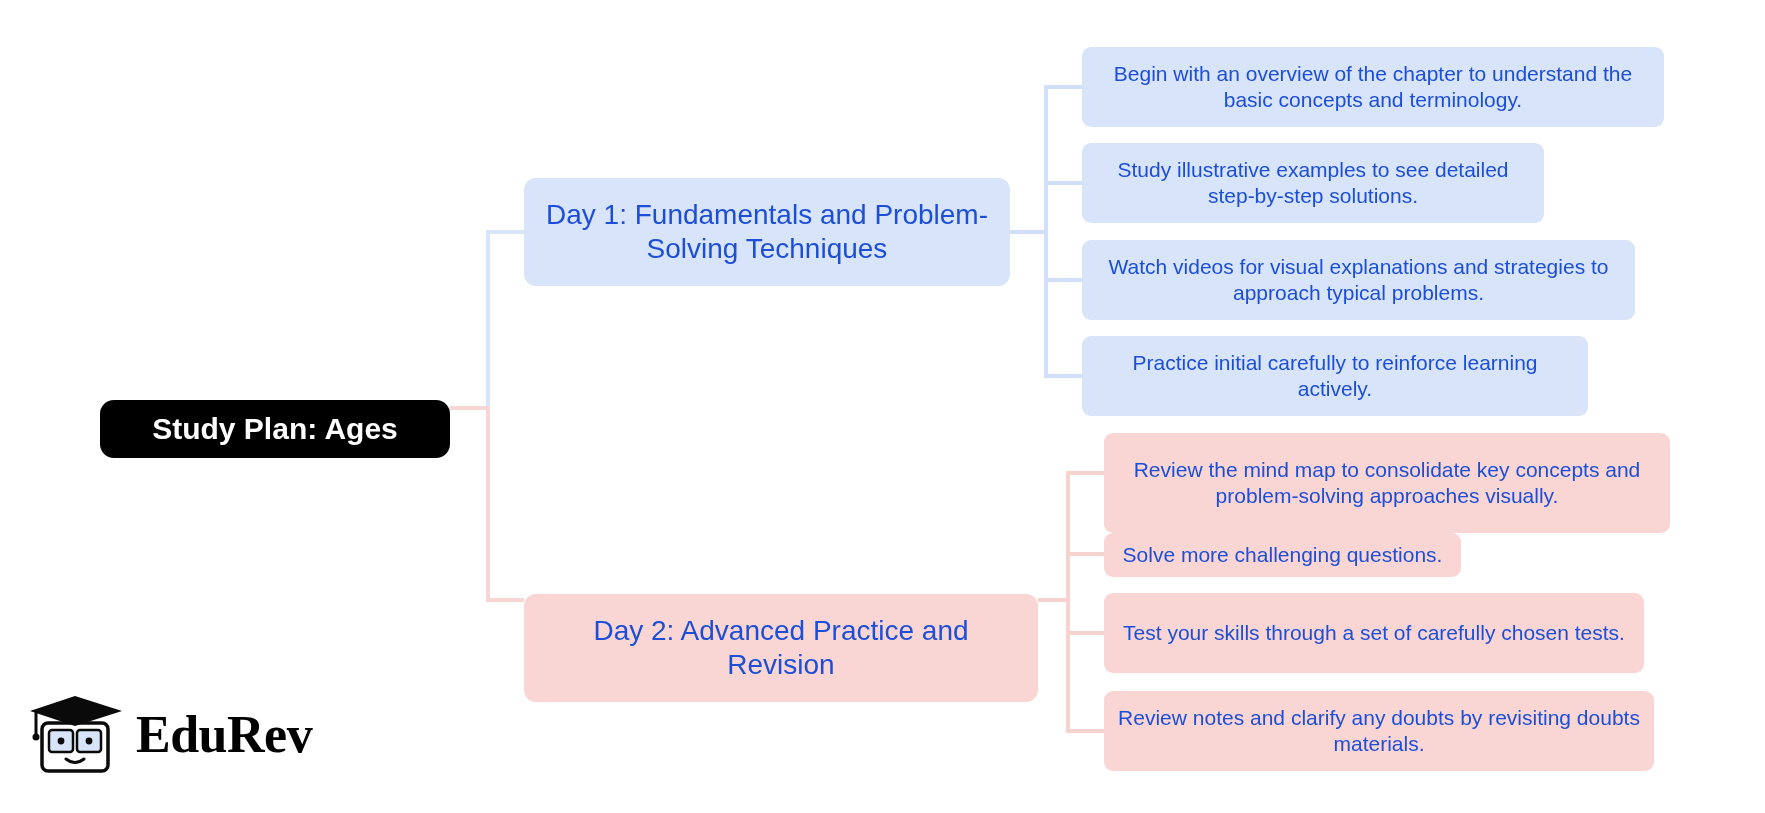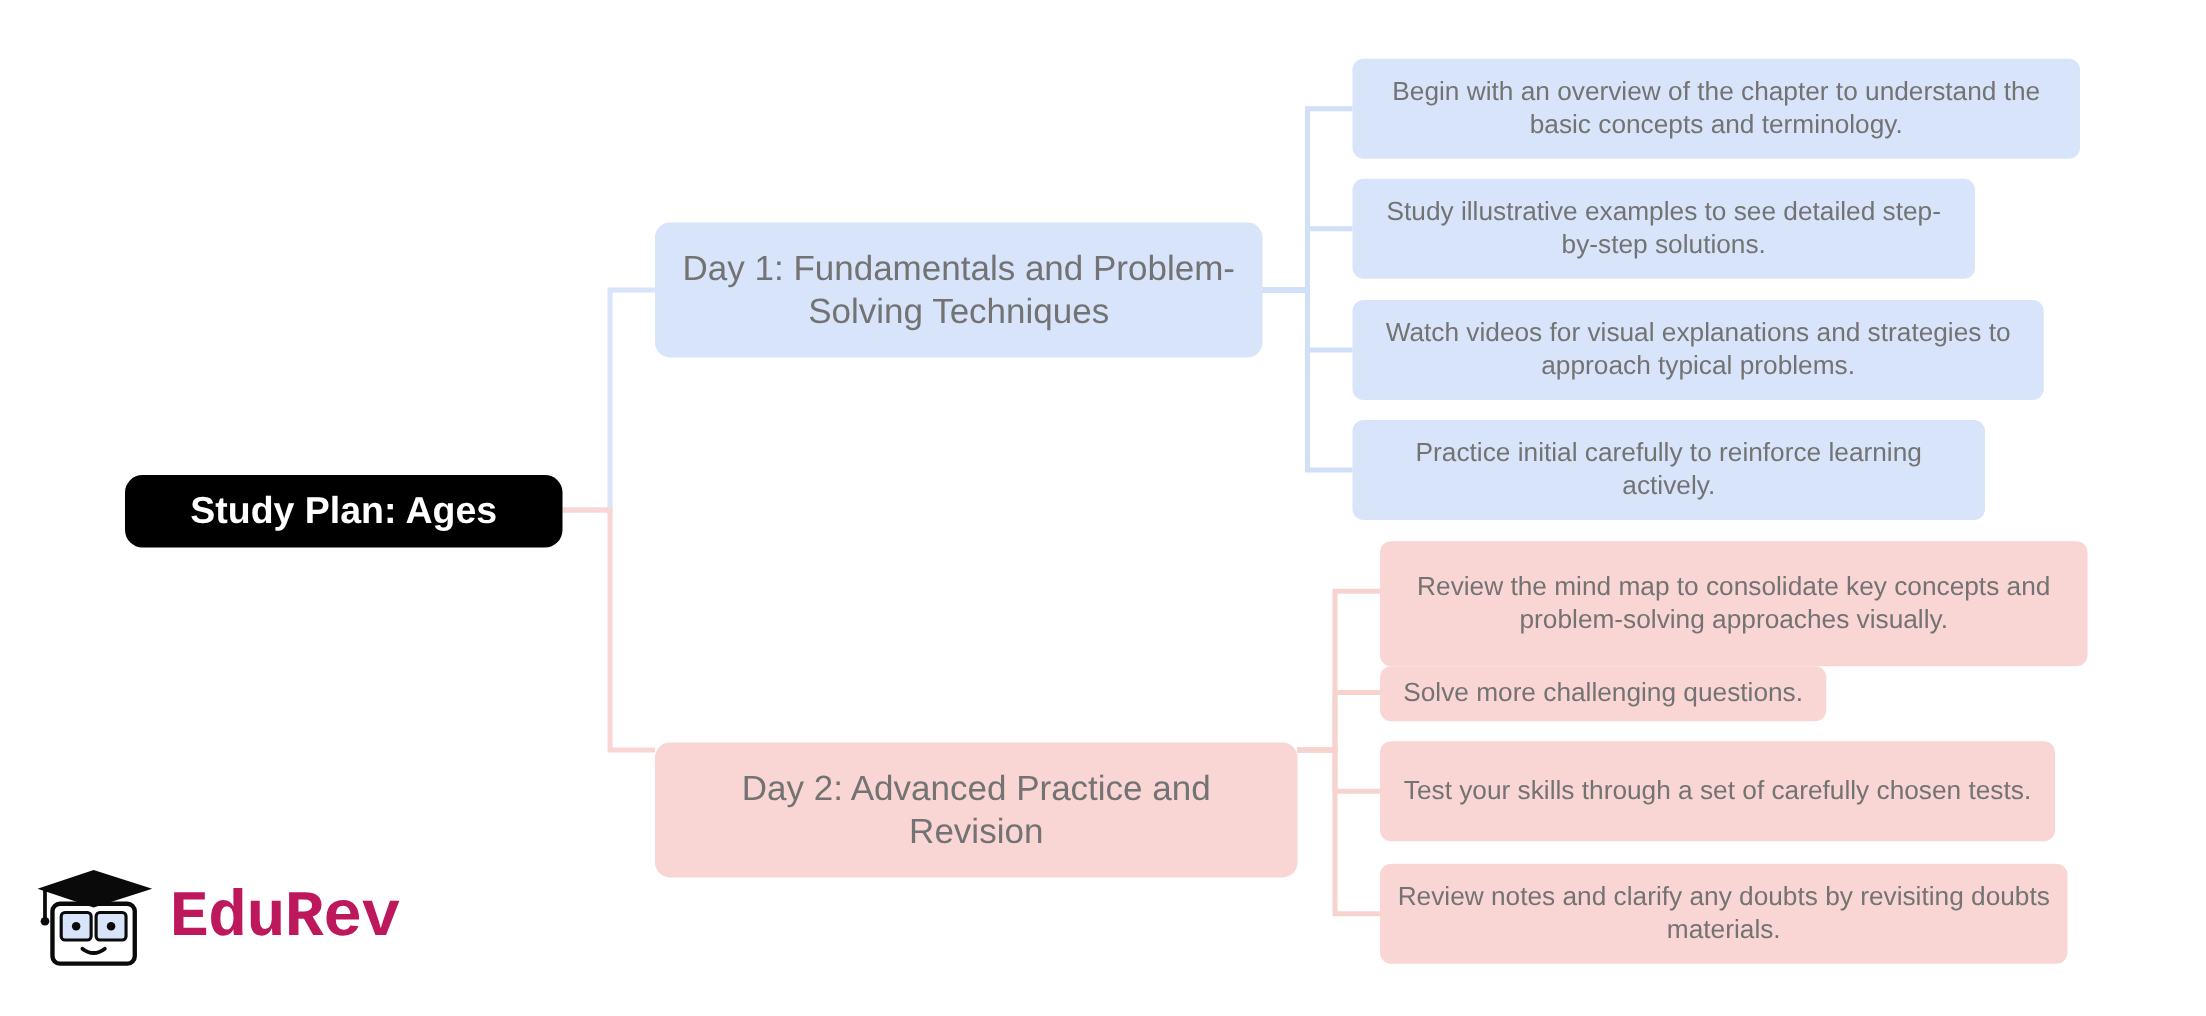--- a/index.html
+++ b/index.html
@@ -31,29 +31,30 @@
   }
   .node {
     position: absolute;
     box-sizing: border-box;
     display: flex;
     align-items: center;
     justify-content: center;
     text-align: center;
     border-radius: 10px;
     line-height: 1.22;
-    color: #737373;
+    color: #1d4ed8;
   }
   .root-node {
     background: #000000;
     color: #ffffff;
     font-size: 30px;
     font-weight: bold;
     border-radius: 14px;
     padding: 0 18px;
+    margin-top: 20px;
   }
   .branch-node {
     font-size: 28px;
     padding: 6px 16px;
     border-radius: 12px;
   }
   .branch-blue {
     background: #d7e4fa;
   }
   .branch-pink {
@@ -77,23 +78,23 @@
     top: 688px;
     width: 290px;
     height: 92px;
     display: flex;
     align-items: center;
     gap: 10px;
   }
   #logo .logo-text {
     font-size: 52px;
     font-weight: bold;
-    color: #be185d;
+    color: #000000;
     letter-spacing: -0.5px;
-    font-family: Liberation Mono, monospace;
+    font-family: Liberation Serif, serif;
   }
 </style>
 </head>
 <body>
 
 <div id="canvas">
 
   <svg class="connectors" viewBox="0 0 1765 813">
 
     <path d="M 450 408 L 488 408 L 488 232 L 524 232" fill="none" stroke="#d7e4fa" stroke-width="4"></path>
@@ -115,21 +116,21 @@
     <span>Study Plan: Ages</span>
   </div>
 
   <div class="node branch-node branch-blue" style="left:524px; top:178px; width:486px; height:108px;">
     <span>Day 1: Fundamentals and Problem-Solving Techniques</span>
   </div>
 
   <div class="node leaf-node leaf-blue" style="left:1082px; top:47px; width:582px; height:80px;">
     <span>Begin with an overview of the chapter to understand the basic concepts and terminology.</span>
   </div>
-  <div class="node leaf-node leaf-blue" style="left:1082px; top:143px; width:498px; height:80px;text-align:center;">
+  <div class="node leaf-node leaf-blue" style="left:1082px; top:143px; width:462px; height:80px;text-align:center;">
     <span>Study illustrative examples to see detailed step-by-step solutions.</span>
   </div>
   <div class="node leaf-node leaf-blue" style="left:1082px; top:240px; width:553px; height:80px;justify-content:flex-end;">
     <span>Watch videos for visual explanations and strategies to approach typical problems.</span>
   </div>
   <div class="node leaf-node leaf-blue" style="left:1082px; top:336px; width:506px; height:80px;">
     <span>Practice initial carefully to reinforce learning actively.</span>
   </div>
 
   <div class="node branch-node branch-pink" style="left:524px; top:546px; width:514px; height:108px;margin-top:48px;">

